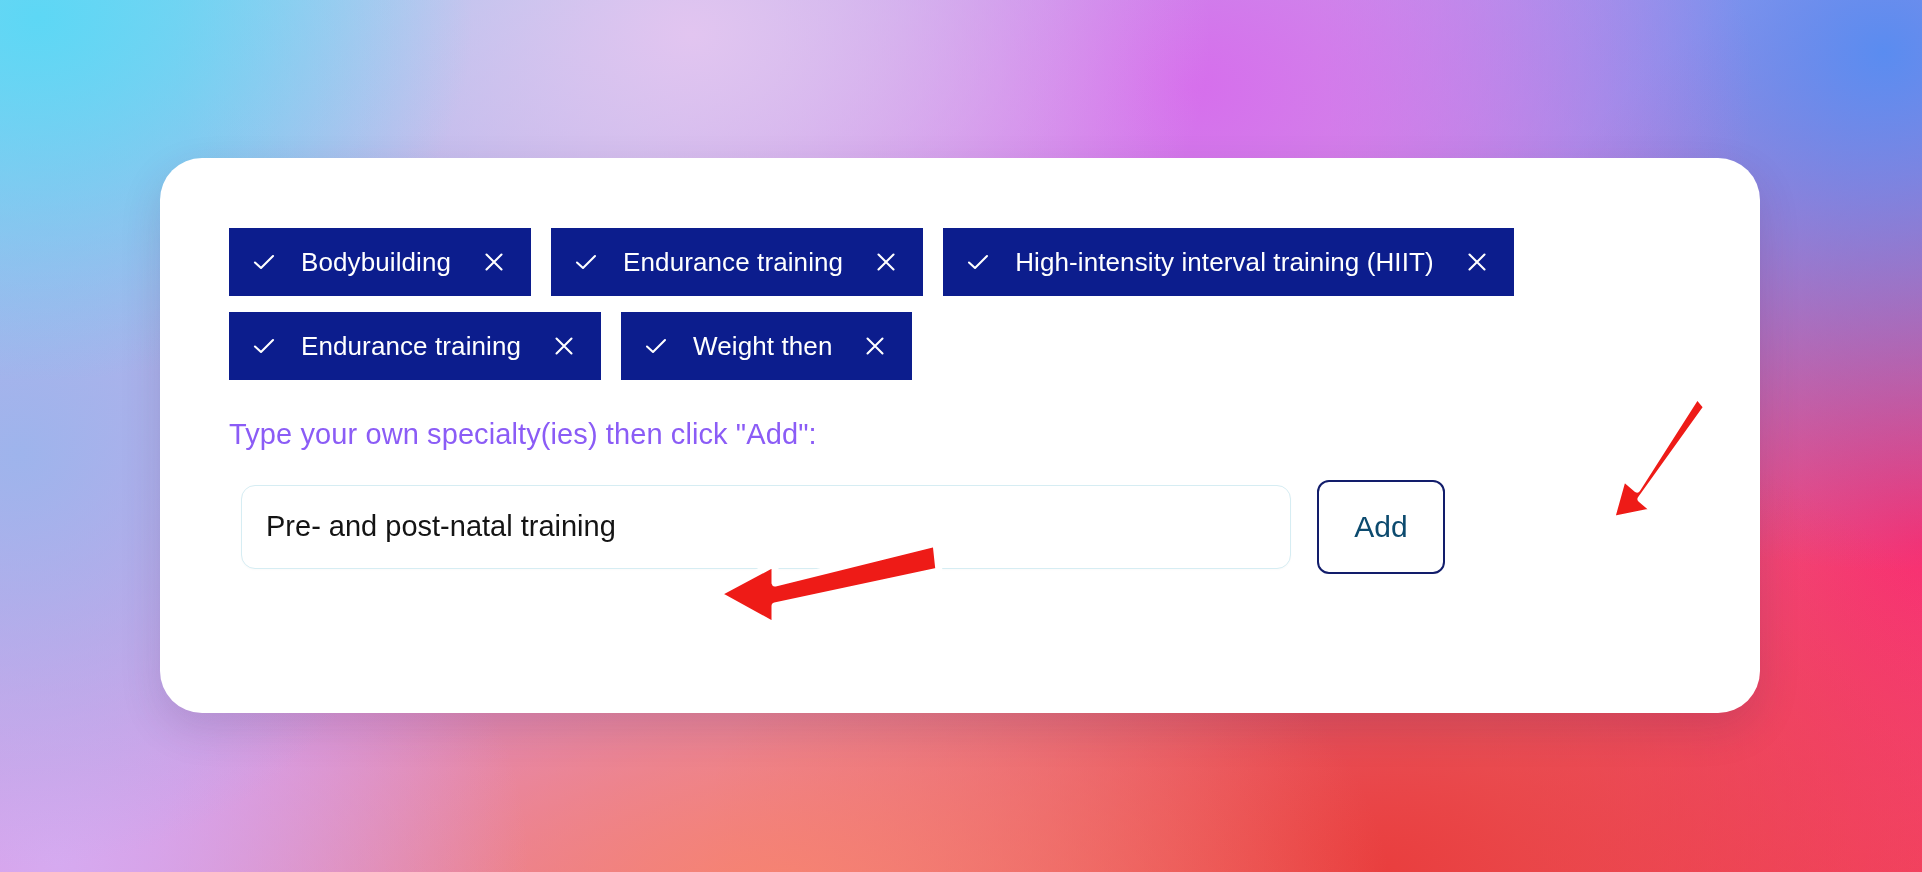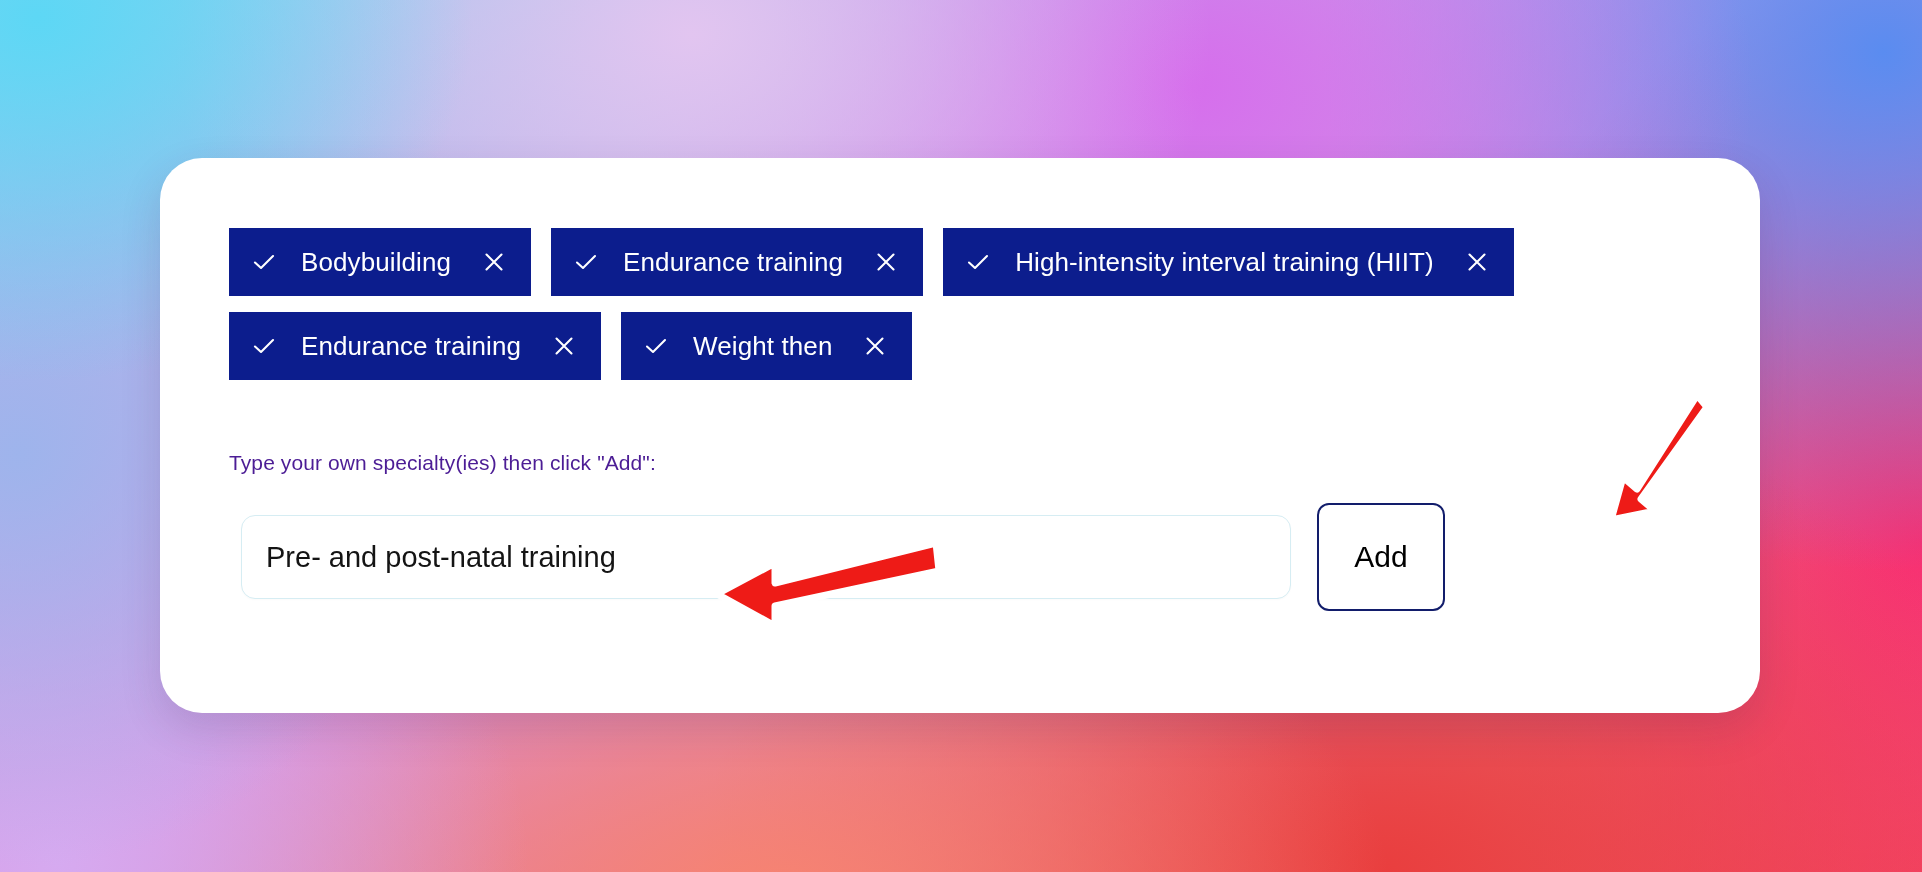--- a/index.html
+++ b/index.html
@@ -90,23 +90,23 @@
     align-items: center;
     justify-content: center;
     width: 26px;
     height: 26px;
     flex: 0 0 auto;
     cursor: pointer;
   }
 
   
   #prompt-label {
-    margin-top: 70px;
-    font-size: 21px;
-    color: #4c1d95;
+    margin-top: 37px;
+    font-size: 29px;
+    color: #8b5cf6;
     line-height: 1.2;
     letter-spacing: 0.1px;
   }
 
   
   #input-row {
     display: flex;
     align-items: center;
     margin-top: 28px;
     gap: 26px;
@@ -121,26 +121,26 @@
     font-family: "Liberation Sans", sans-serif;
     font-size: 29px;
     color: #141414;
     padding: 0 24px;
     outline: none;
     background: #ffffff;
     box-shadow: 0 1px 2px rgba(0,0,0,0.02);
   }
   #add-button {
     width: 128px;
-    height: 108px;
+    height: 94px;
     box-sizing: border-box;
     border: 2.5px solid #121d6b;
     border-radius: 12px;
     background: #ffffff;
-    color: #000000;
+    color: #0c4a6e;
     font-family: "Liberation Sans", sans-serif;
     font-size: 30px;
     cursor: pointer;
     display: inline-flex;
     align-items: center;
     justify-content: center;
     padding: 0;
   }
 
   

